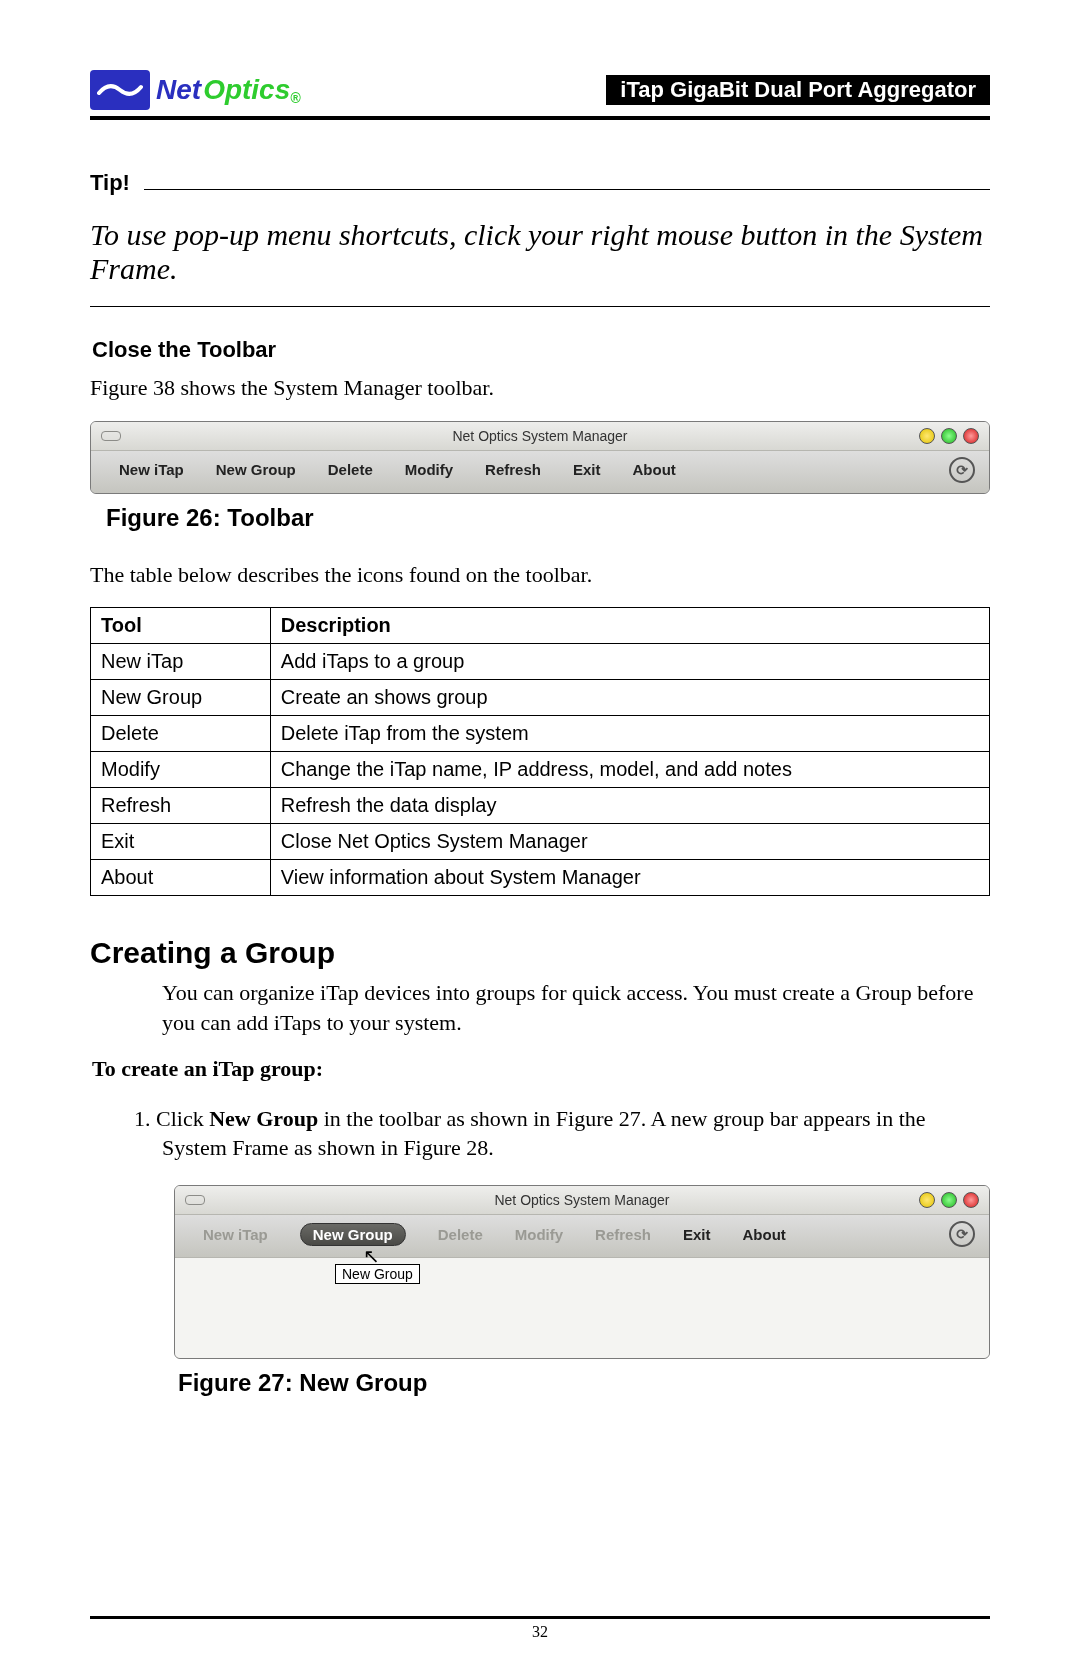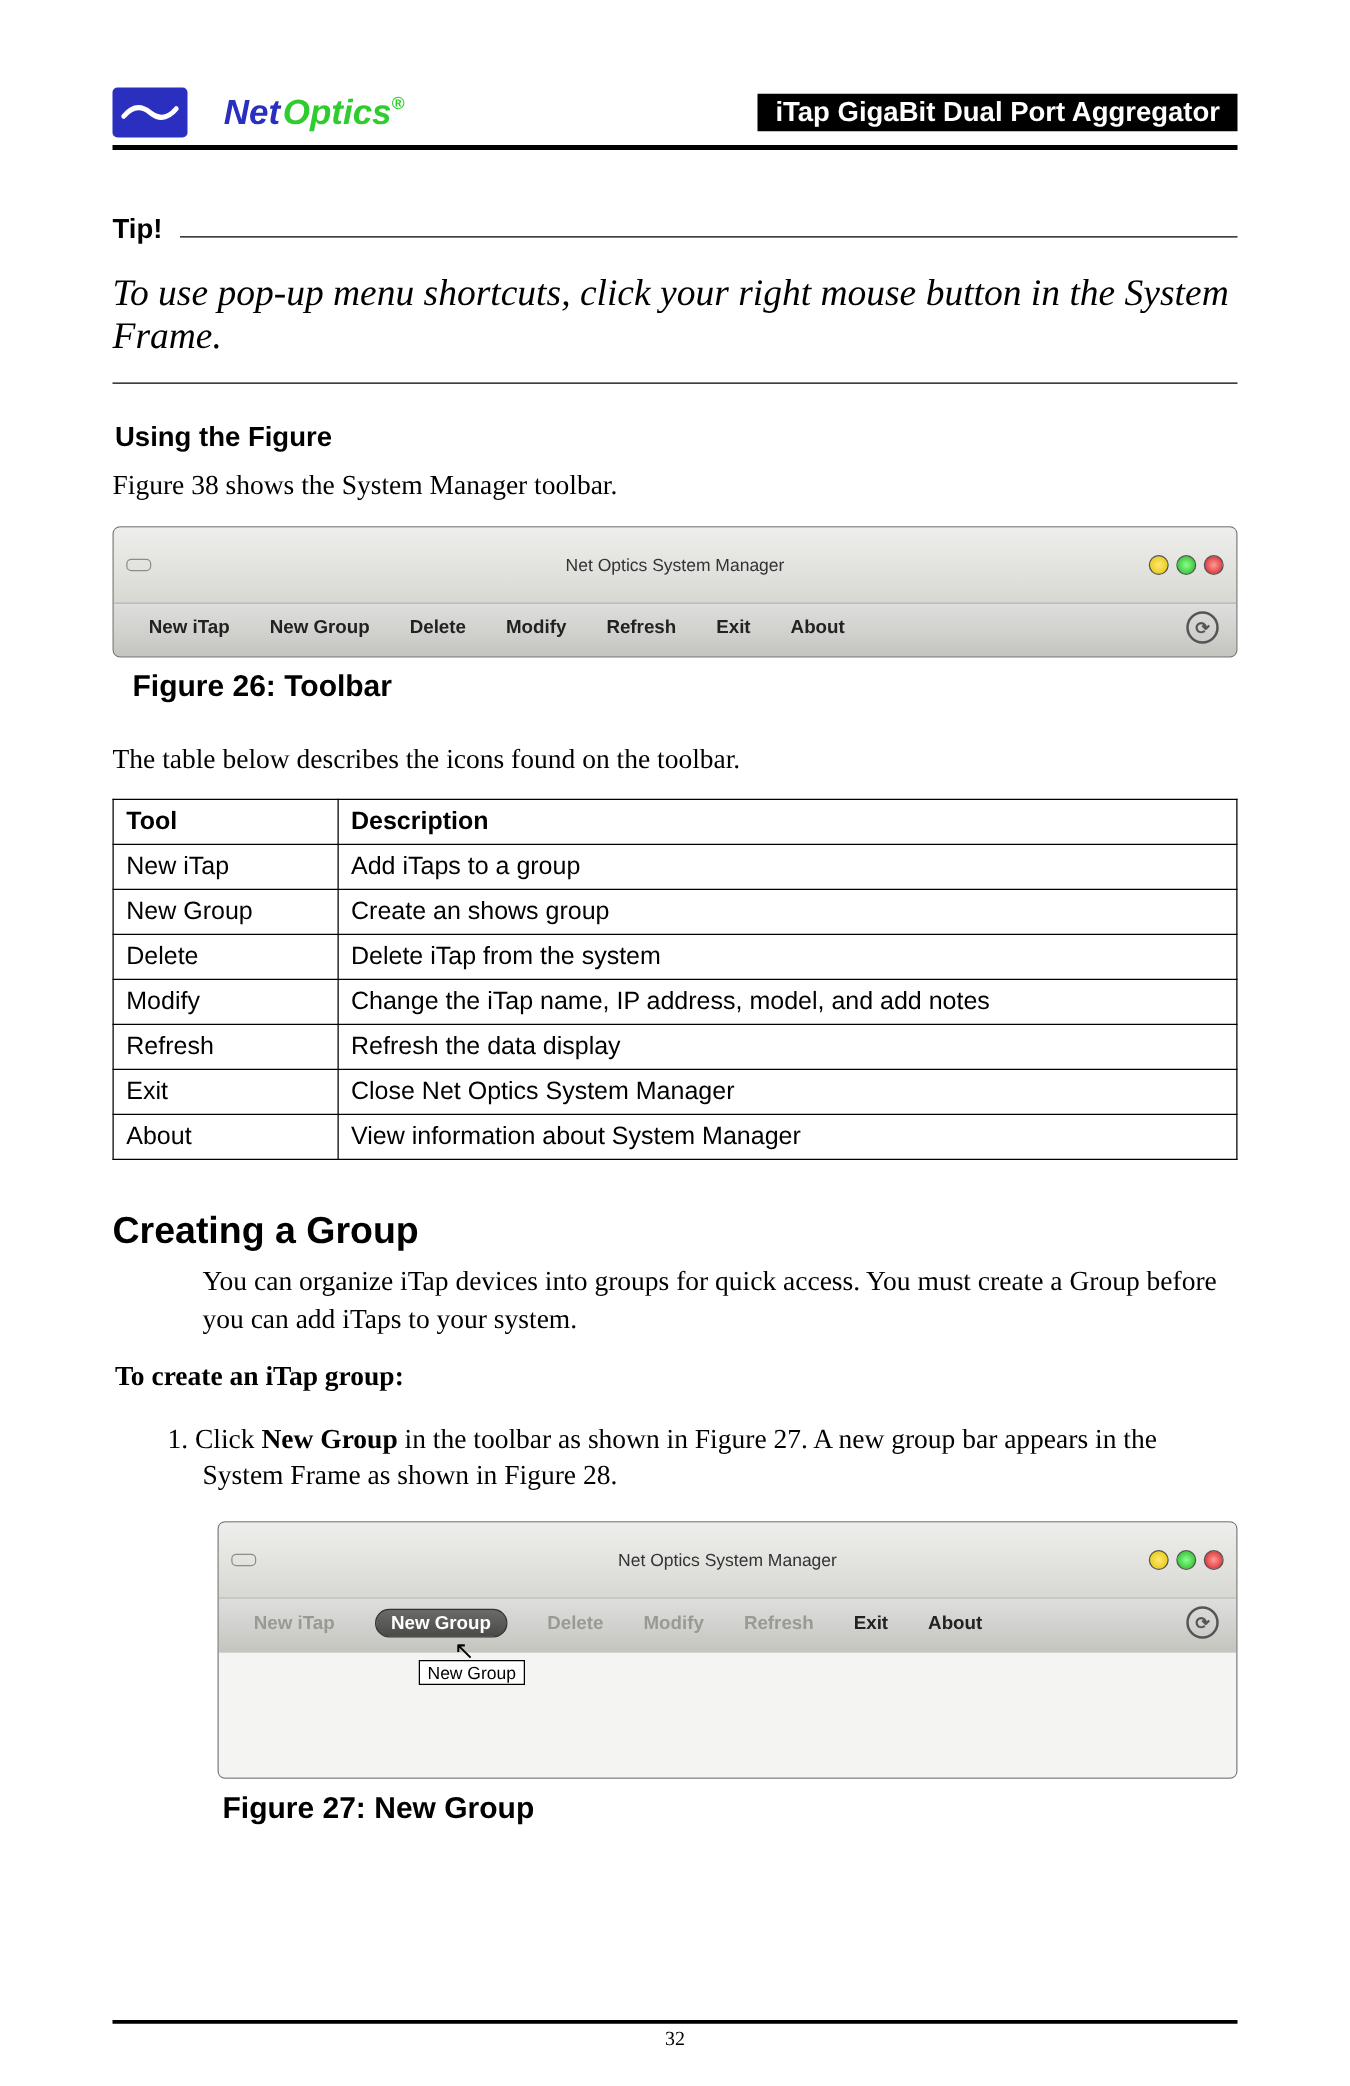--- a/index.html
+++ b/index.html
@@ -33,21 +33,21 @@
   }
   .logo-mark {
     width: 60px;
     height: 40px;
     background: #2a2fbf;
     border-radius: 4px;
     display: flex;
     align-items: center;
     justify-content: center;
   }
-  .logo-text { display: flex; align-items: flex-start; font-style: italic; font-weight: 700; margin-left: 23px; }
+  .logo-text { display: flex; align-items: flex-end; font-style: italic; font-weight: 700; }
   .logo-net { color: #2a2fbf; font-size: 28px; }
   .logo-optics { color: #2ecc2e; font-size: 28px; margin-left: 2px; }
   .logo-reg { color: #2ecc2e; font-size: 14px; vertical-align: super; }
   .doc-title-bar {
     background: #000;
     color: #fff;
     font-weight: 700;
     font-size: 22px;
     padding: 2px 14px;
   }
@@ -113,21 +113,21 @@
     border: 1px solid #7a7a7a;
     border-radius: 6px;
     overflow: hidden;
     background: linear-gradient(#e9e9e6, #cfcfca);
     margin: 8px 0 6px 0;
   }
   .ss-titlebar {
     display: flex;
     align-items: center;
     height: 28px;
-    padding: 16px 10px;
+    padding: 0 10px;
     background: linear-gradient(#eeeeec, #d8d8d3);
     border-bottom: 1px solid #b6b6b0;
     position: relative;
   }
   .ss-handle {
     width: 18px; height: 8px;
     border: 1px solid #8c8c88;
     border-radius: 4px;
   }
   .ss-title {
@@ -230,21 +230,21 @@
   </div>
 
   <div class="section">
     <div class="tip-row">
       <span class="tip-label">Tip!</span>
       <span class="tip-line"></span>
     </div>
     <p class="tip-body">To use pop-up menu shortcuts, click your right mouse button in the System Frame.</p>
     <div class="tip-bottom-line"></div>
 
-    <div class="sub-h">Using the Figure</div>
+    <div class="sub-h">Close the Toolbar</div>
     <p class="body-text">Figure 38 shows the System Manager toolbar.</p>
 
     <div class="ss">
       <div class="ss-titlebar">
         <div class="ss-handle"></div>
         <div class="ss-title">Net Optics System Manager</div>
         <div class="ss-dots">
           <div class="ss-dot y"></div>
           <div class="ss-dot g"></div>
           <div class="ss-dot r"></div>

